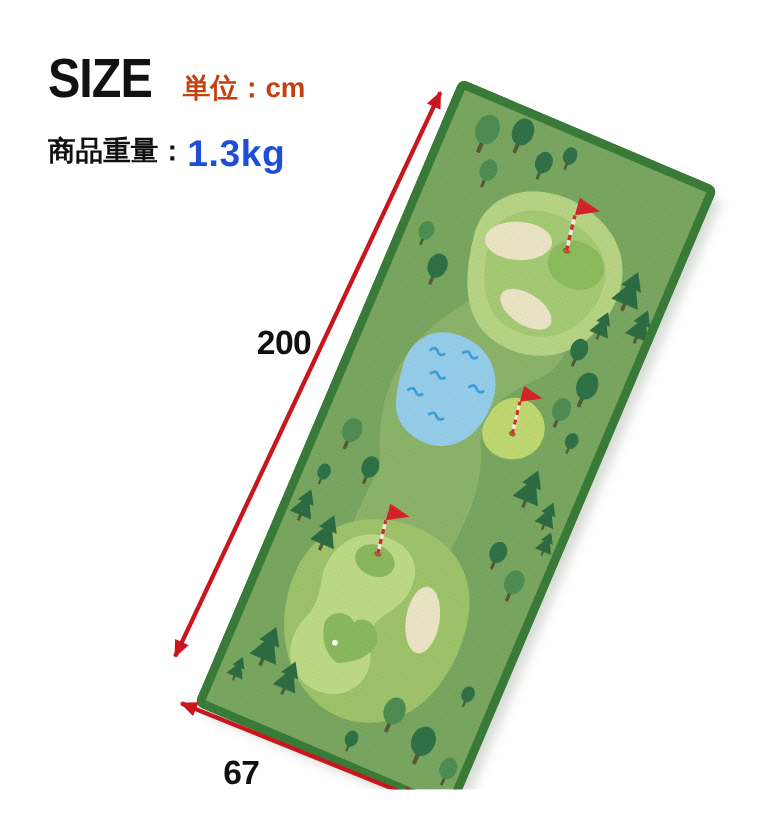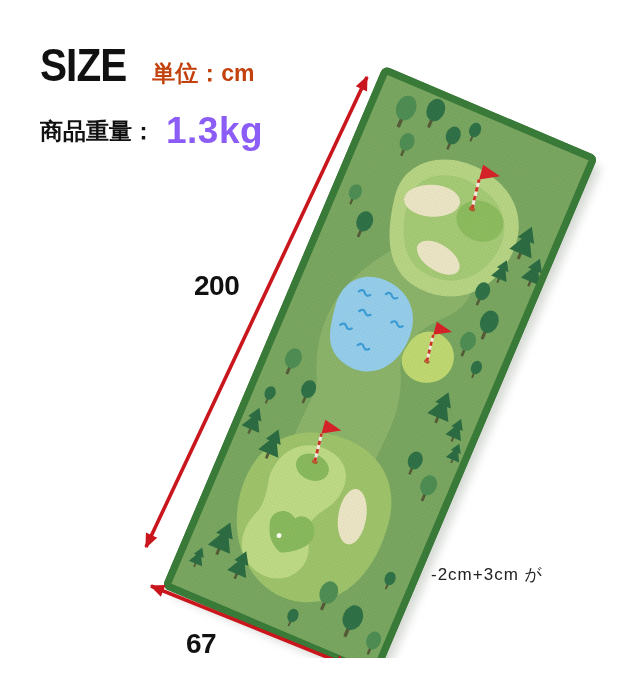--- a/index.html
+++ b/index.html
@@ -8,26 +8,26 @@
     overflow:hidden; font-family:"Liberation Sans","DejaVu Sans",sans-serif;
     color:#1a1a1a;
   }
   .diagram-svg { position:absolute; left:0; top:0; }
 
   .hdr { position:absolute; left:40px; top:38px; display:flex; align-items:baseline; gap:14px; }
   .size-label { font-size:46px; font-weight:800; letter-spacing:-1px;
                 transform:scaleX(.88); transform-origin:left bottom; color:#111; }
   .unit-label { font-size:23px; font-weight:600; color:#c2410c; }
 
-  .weight-row { position:absolute; left:40px; top:110px; display:flex; align-items:center; gap:11px; }
+  .weight-row { position:absolute; left:40px; top:110px; display:flex; align-items:flex-start; gap:1px; }
   .weight-label { font-size:23px; font-weight:700; color:#111; }
-  .weight-value { font-size:37px; font-weight:800; letter-spacing:.5px; color:#8b5cf6; }
+  .weight-value { font-size:31px; font-weight:800; letter-spacing:.5px; color:#1d4ed8; }
 
   .dim-label { position:absolute; font-size:28px; font-weight:600; color:#111; letter-spacing:-.5px; }
-  .dim-length { left:194px; top:270px; }
+  .dim-length { left:214px; top:270px; }
   .dim-width  { left:186px; top:628px; }
 
   .note { position:absolute; left:431px; top:556px; font-size:17px; color:#222;
           line-height:38px; letter-spacing:1px; white-space:nowrap; }
 </style>
 </head>
 <body>
 
 <div class="stage">
 
@@ -158,16 +158,15 @@
 
   <div class="weight-row">
     <span class="weight-label">商品重量：</span>
     <span class="weight-value">1.3kg</span>
   </div>
 
   <div class="dim-label dim-length">200</div>
   <div class="dim-label dim-width">67</div>
 
   <div class="note">
-    <div>-2cm+3cm が</div>
   </div>
 
 </div>
 
 </body></html>

